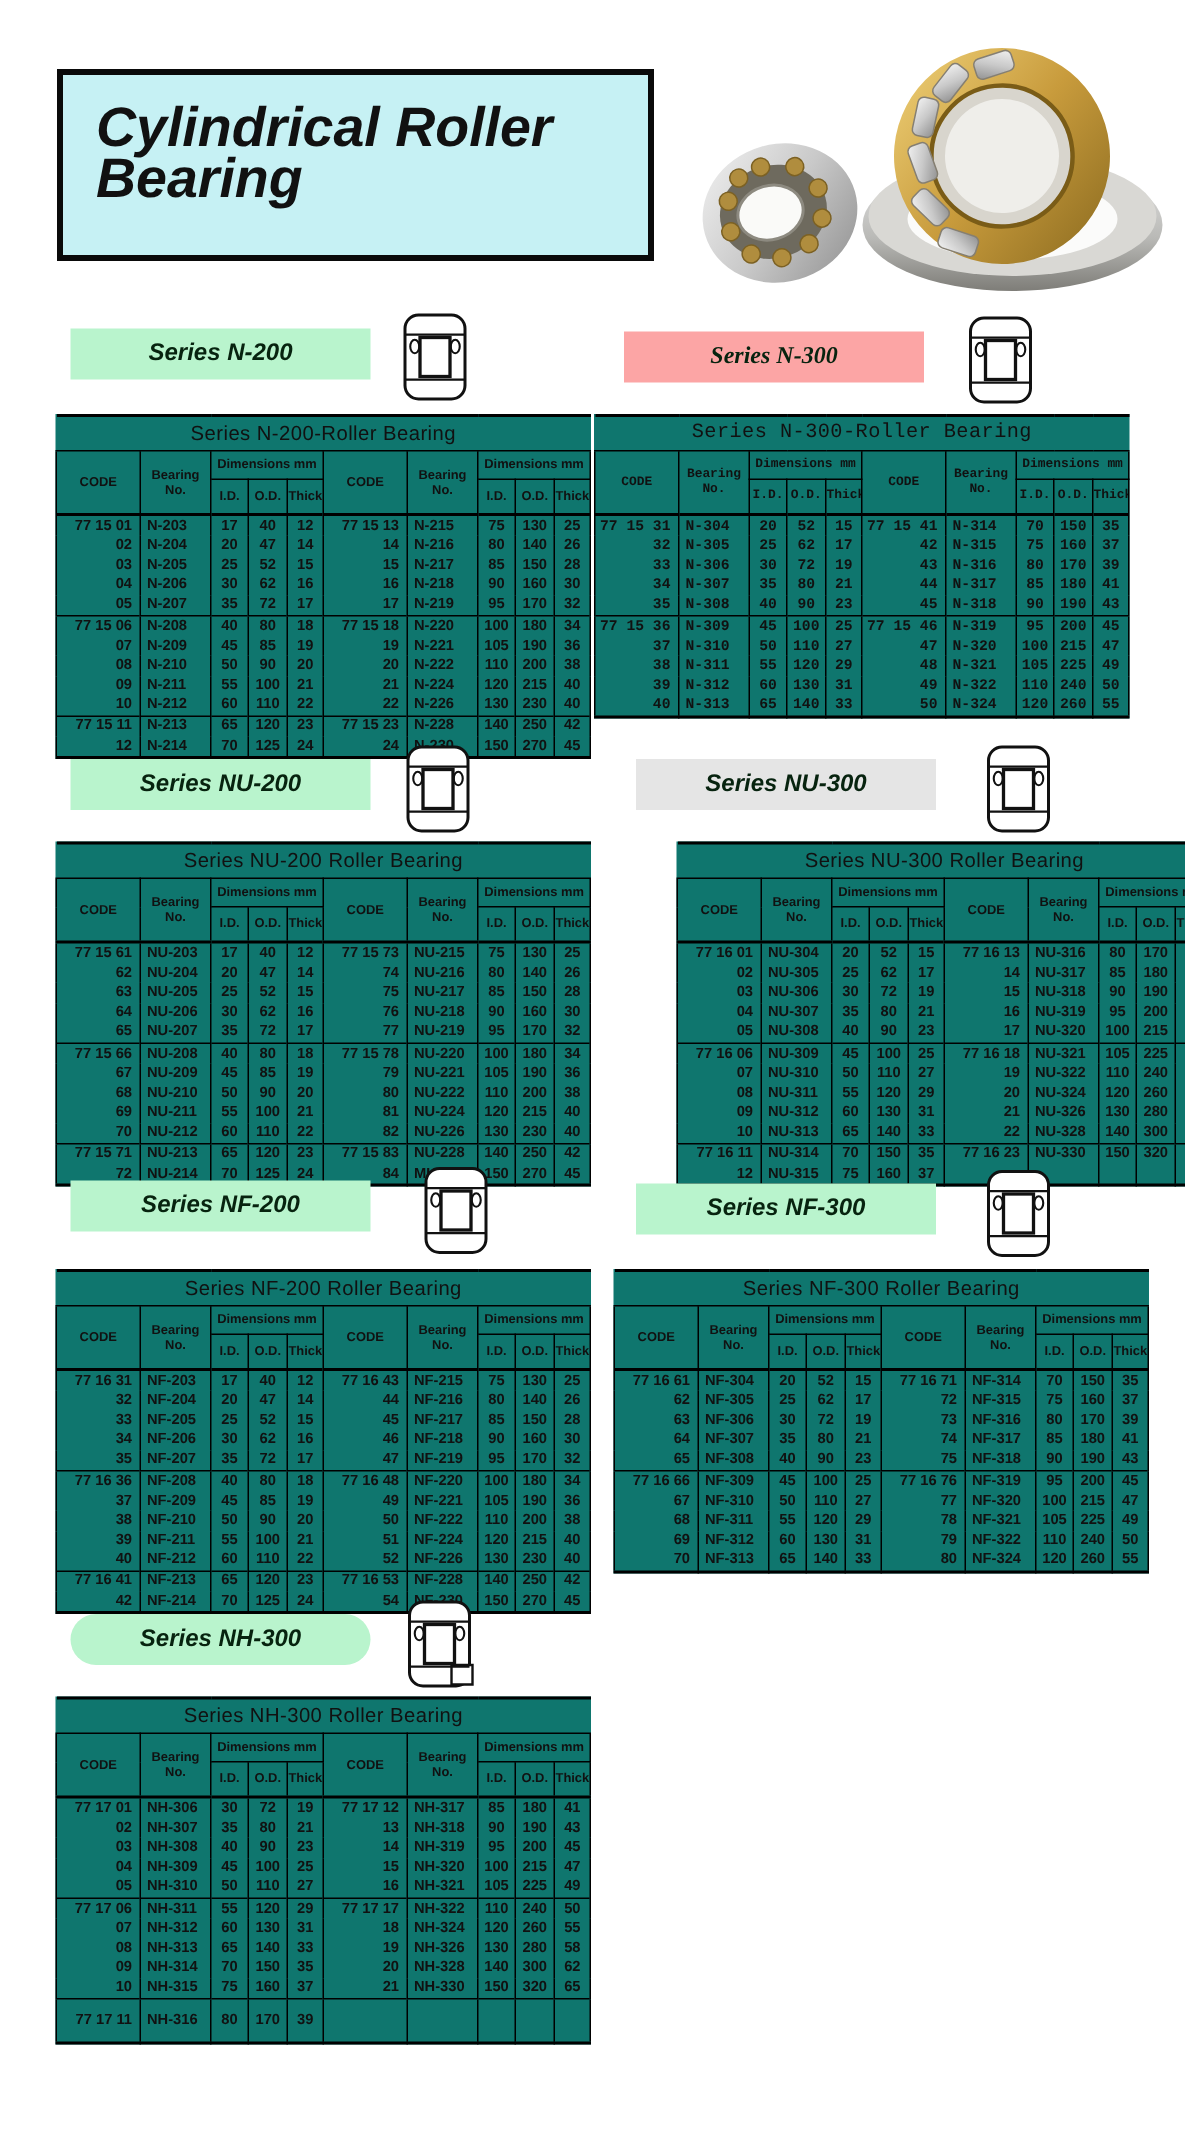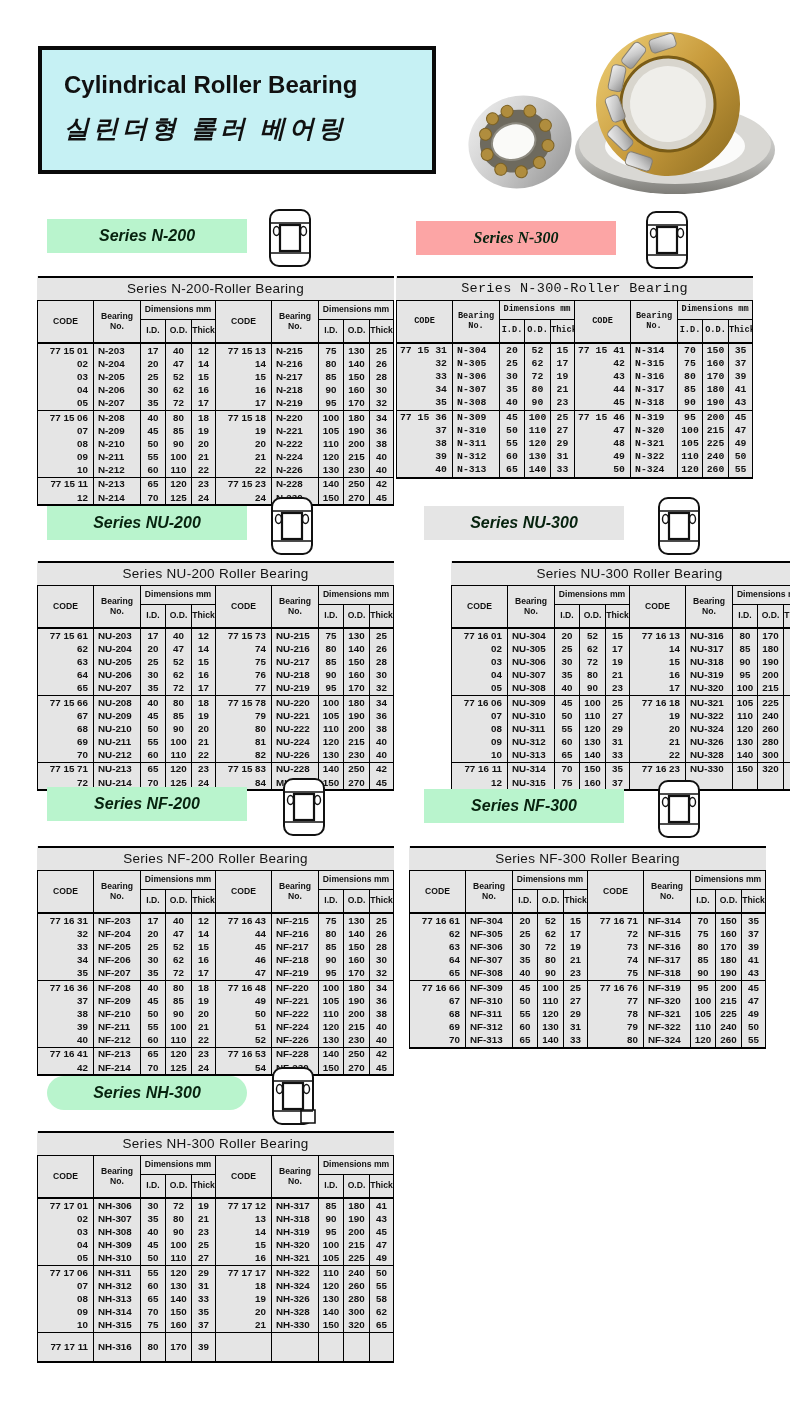--- a/index.html
+++ b/index.html
@@ -2,34 +2,34 @@
 <html><head>
 <meta charset="utf-8">
 <style>
   html,body{margin:0;padding:0;background:#e9e9e9;}
   #page{position:relative;width:790px;height:1420px;background:#ffffff;margin:0 auto;
         font-family:"Liberation Sans","DejaVu Sans",sans-serif;color:#111;overflow:hidden;}
 
   
   #header-box{position:absolute;left:38px;top:46px;width:398px;height:128px;
               border:4px solid #0a0a0a;box-sizing:border-box;padding:18px 0 0 22px;}
-  #header-box .t-en{font-size:24px;font-weight:bold;letter-spacing:0px;line-height:34px;}
+  #header-box .t-en{font-size:37px;font-weight:bold;font-style:italic;letter-spacing:0px;line-height:34px;}
   #header-box .t-ko{font-size:25px;font-weight:bold;font-style:italic;margin-top:10px;letter-spacing:4px;}
 
   
   #photos{position:absolute;left:440px;top:12px;width:345px;height:200px;}
 
   
   .series-label{position:absolute;width:200px;height:34px;display:flex;align-items:center;
                 justify-content:center;font-size:16px;font-weight:bold;font-style:italic;color:#07230f;}
   .series-icon{position:absolute;}
 
   
   table.bearing-table{position:absolute;border-collapse:collapse;table-layout:fixed;width:356px;
-        border-top:2.5px solid #000;border-bottom:2.5px solid #000;background:#e5e5e5;}
+        border-top:2.5px solid #000;border-bottom:2.5px solid #000;background:#0f766e;}
   table.bearing-table td, table.bearing-table th{border-left:1px solid #000;border-right:1px solid #000;
         overflow:hidden;white-space:nowrap;}
   table.bearing-table tr.title-row td{border:none;border-bottom:1.2px solid #000;text-align:center;
         font-size:13.5px;font-weight:normal;padding:3px 0 4px 0;letter-spacing:0.3px;}
   table.bearing-table thead th{font-size:8.6px;font-weight:bold;text-align:center;padding:1px 0;
         line-height:9.5px;vertical-align:middle;}
   table.bearing-table tr.h2 th{border-bottom:2px solid #000;height:20px;}
   table.bearing-table thead th.span2{border-bottom:2px solid #000;}
   table.bearing-table thead th.dims{border-bottom:1px solid #000;height:16px;}
   table.bearing-table tbody{border-top:1.6px solid #000;}
@@ -39,21 +39,20 @@
   td.bno{text-align:left;padding-left:4px !important;}
   td.num{text-align:center;}
 </style>
 </head>
 <body>
 
 <div id="page">
 
   <div id="header-box" style="background: rgb(198, 241, 244);">
     <div class="t-en">Cylindrical Roller Bearing</div>
-    <div class="t-ko">실린더형 롤러 베어링</div>
   </div>
 
   <svg id="photos" viewBox="0 0 345 200">
     <defs>
       <linearGradient id="steel" x1="0" y1="0" x2="1" y2="1">
         <stop offset="0" stop-color="#f2f2f2"></stop>
           <stop offset="0.5" stop-color="#c9c9c9"></stop>
           <stop offset="1" stop-color="#8f8f8f"></stop>
       </linearGradient>
       <linearGradient id="steel2" x1="0" y1="0" x2="0" y2="1">

